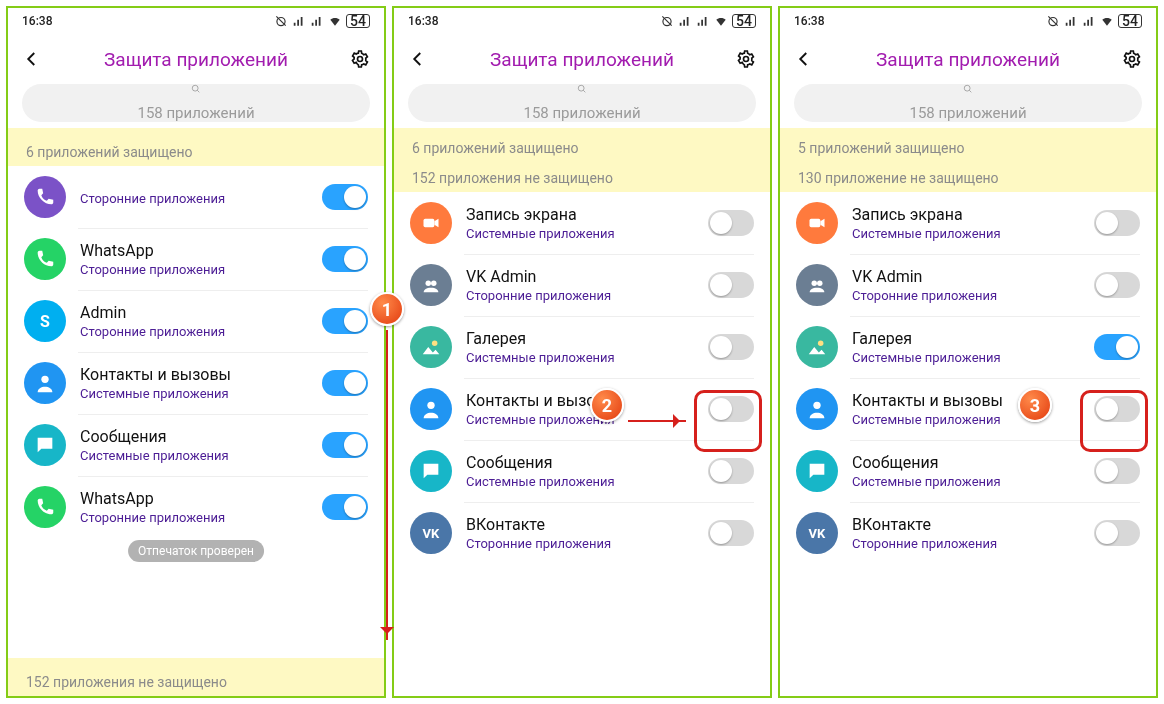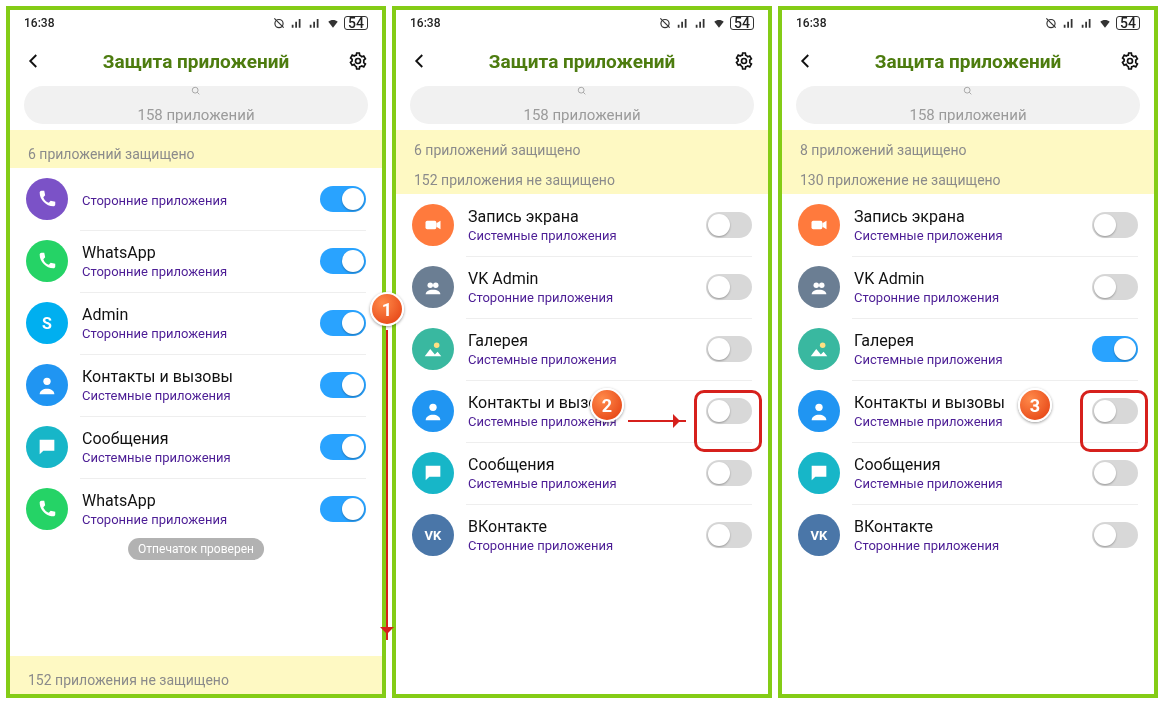--- a/index.html
+++ b/index.html
@@ -10,21 +10,21 @@
     height: 704px;
     display: flex;
     gap: 6px;
     padding: 6px;
     position: relative;
   }
   .screen {
     width: 380px;
     height: 692px;
     background: #fff;
-    border: 4px solid #84cc16;
+    border: 2px solid #84cc16;
     display: flex;
     flex-direction: column;
     overflow: hidden;
     position: relative;
   }
   .status-bar {
     height: 26px;
     display: flex;
     align-items: center;
     justify-content: space-between;
@@ -37,21 +37,21 @@
   .status-right svg { display:block; }
   .batt { border:1px solid #333; border-radius:3px; font-size:14px; padding:0 3px; line-height:12px; }
   .header {
     height: 50px;
     display: flex;
     align-items: center;
     padding: 0 10px;
     gap: 6px;
   }
   .back-btn { width:28px; display:flex; justify-content:center; align-items:center; }
-  .title { flex:1; text-align:center; font-size:19px; font-weight:700; color:#4d7c0f; }
+  .title { flex:1; text-align:center; font-size:19px; font-weight:400; color:#a21caf; }
   .gear-btn { width:28px; display:flex; justify-content:center; align-items:center; }
   .search {
     margin: 0 14px 6px 14px;
     background:#f1f1f1;
     border-radius: 20px;
     height: 38px;
     display:flex;
     align-items:center;
     padding:0 14px;
     color:#9b9b9b;
@@ -417,21 +417,21 @@
         </svg>
     </div>
   </div>
   <div class="search">
     <svg width="16" height="16" viewBox="0 0 24 24" fill="none" stroke="#9b9b9b" stroke-width="2">
         <circle cx="10" cy="10" r="7"></circle>
         <line x1="20" y1="20" x2="15" y2="15"></line>
       </svg>
     <span>158 приложений</span>
   </div>
-  <div class="section-label" style="padding-top:12px;padding-bottom:4px">8 приложений защищено</div>
+  <div class="section-label" style="padding-top:12px;padding-bottom:4px">5 приложений защищено</div>
   <div class="section-label" style="padding-top:10px">130 приложение не защищено</div>
   <div class="list">
     <div class="row">
       <div class="app-icon" style="background:#ff7a3d">
         <svg width="20" height="20" viewBox="0 0 24 24" fill="#fff">
             <rect x="3" y="7" width="13" height="10" rx="2"></rect>
             <path d="M16 10l5-3v10l-5-3z"></path>
           </svg>
       </div>
       <div class="app-text">

